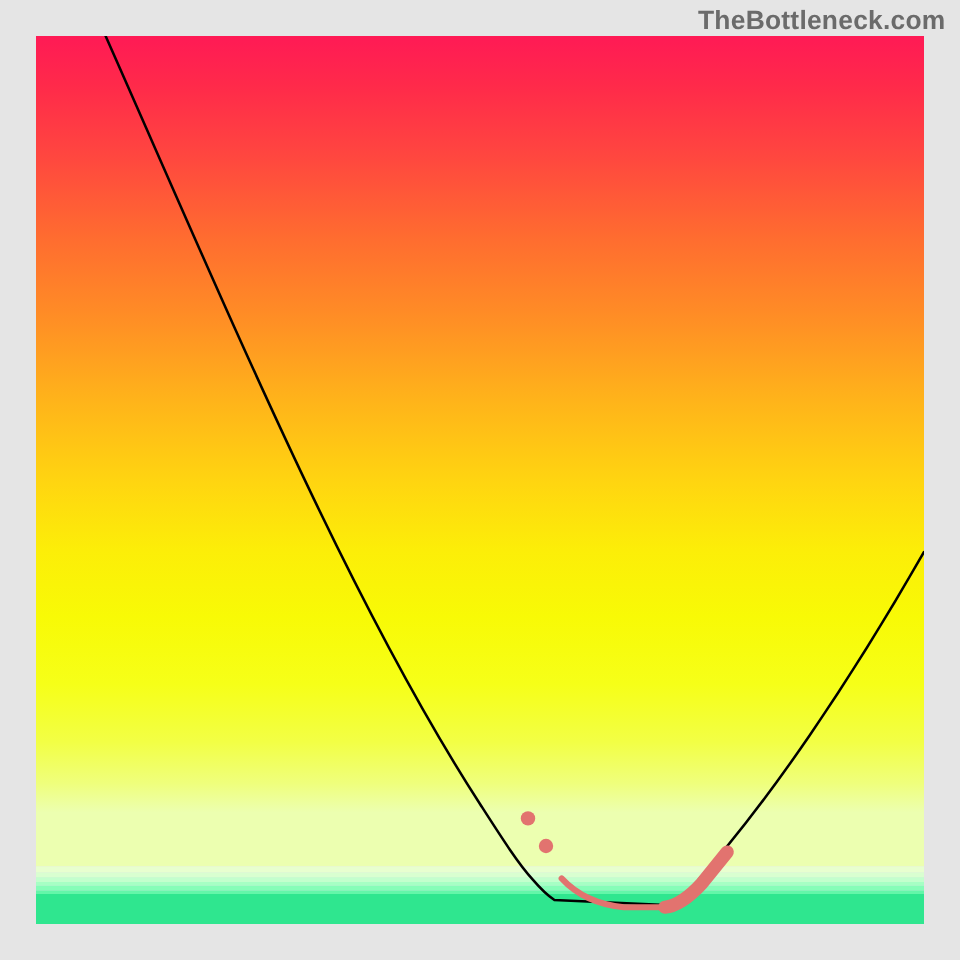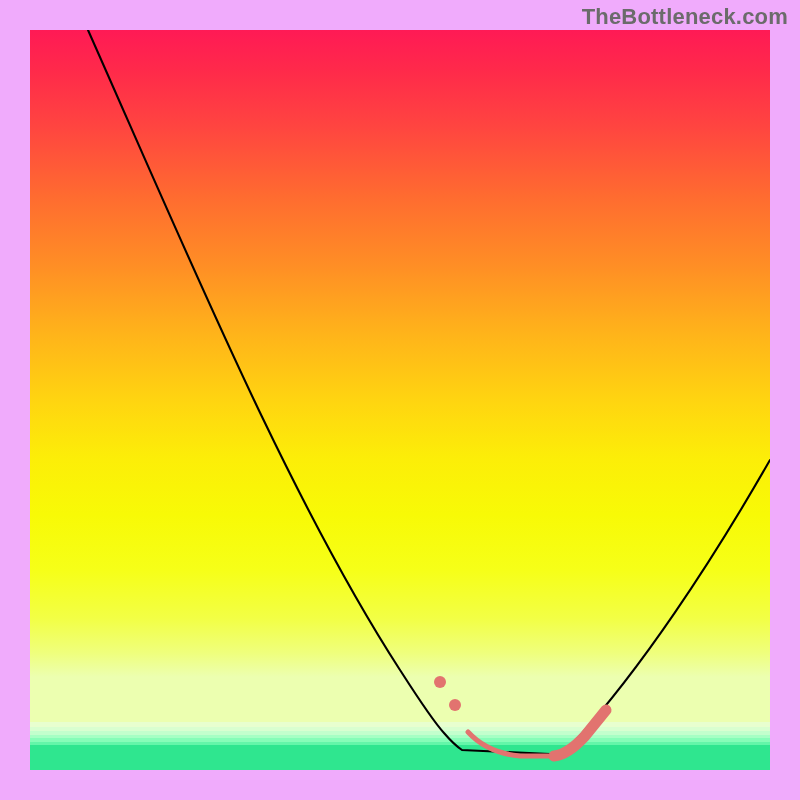--- a/index.html
+++ b/index.html
@@ -1,21 +1,21 @@
 <!DOCTYPE html>
 <html><head>
 <meta charset="utf-8">
 <style>
   * { margin: 0; padding: 0; box-sizing: border-box; }
   html, body { width: 800px; height: 800px; overflow: hidden; background: #000; }
   .frame {
     position: relative;
     width: 800px;
     height: 800px;
-    background: #f0abfc;
+    background: #e5e5e5;
   }
   .watermark {
     position: absolute;
     top: 4px;
     right: 12px;
     font-family: Arial, Helvetica, sans-serif;
     font-size: 22px;
     font-weight: 600;
     color: #6b6b6b;
     letter-spacing: 0.2px;

